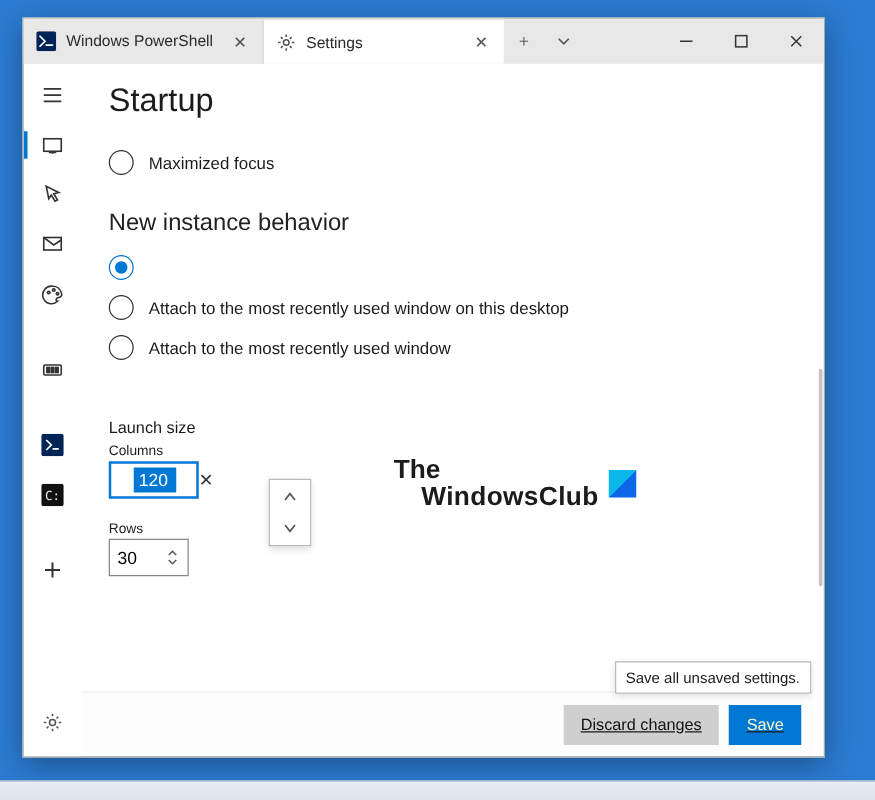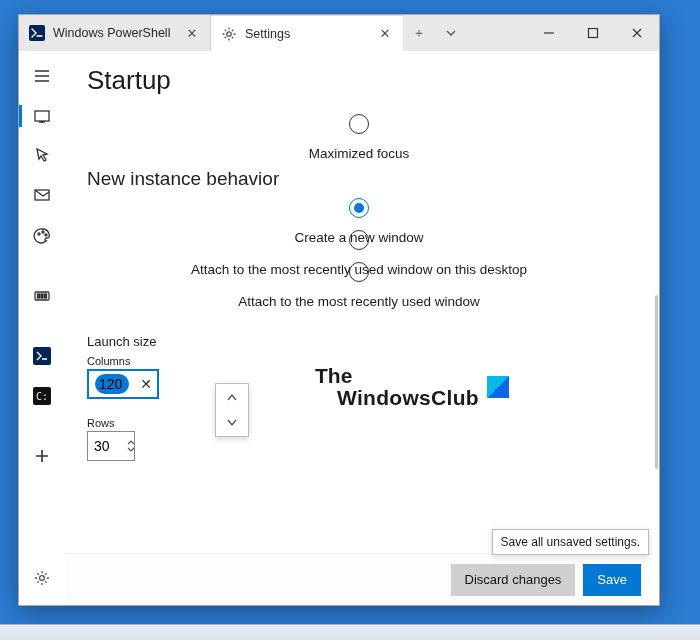--- a/index.html
+++ b/index.html
@@ -100,21 +100,20 @@
   }
   h1 {
     font-size: 26px;
     font-weight: 400;
     margin-bottom: 18px;
   }
   .radio-row {
     display:flex; align-items:center; gap:12px;
     height: 32px;
     font-size: 13.5px;
-    flex-direction: column;
   }
   .radio {
     width:20px; height:20px; border:1.5px solid #333; border-radius:50%;
     display:inline-flex; align-items:center; justify-content:center;
     flex:0 0 20px;
   }
   .radio.checked { border-color:#0078d4; }
   .radio.checked::after {
     content:''; width:10px; height:10px; border-radius:50%; background:#0078d4;
   }
@@ -135,21 +134,21 @@
     align-items:center;
     border:1px solid #888;
     height:30px;
     font-size:14px;
   }
   .numbox.focus { border:2px solid #0078d4; }
   .numbox input {
     border:none; outline:none; width:38px; text-align:left; padding:0 4px 0 6px;
     font-size:14px; background:transparent;
   }
-  .numbox.focus input { color:#000000; background:#0078d4; padding:2px 4px; margin:6px; width:34px;border-radius:10px; }
+  .numbox.focus input { color:#ffffff; background:#0078d4; padding:2px 4px; margin:18px; width:34px; }
   .numbox .clear, .numbox .spin {
     width:24px; height:100%;
     display:flex; align-items:center; justify-content:center;
     color:#333;
   }
   .numbox .spin svg { width:10px; height:14px; }
   .spinner-pop {
     position:absolute;
     width:34px;
     border:1px solid #bbb;
@@ -181,20 +180,21 @@
   }
 
   .footer {
     position:absolute;
     left:0; right:8px; bottom:0;
     height:52px;
     display:flex; align-items:center; justify-content:flex-end;
     gap:8px; padding-right:10px;
     border-top: 1px solid #eee;
     background:#fdfdfd;
+    text-decoration:underline;
   }
   .footer .btn {
     height:32px; padding:0 14px;
     display:flex; align-items:center; justify-content:center;
     font-size:13px;
     border:none;
   }
   .btn.secondary { background:#cfcfcf; color:#111; }
   .btn.primary { background:#0078d4; color:#fef9c3; }
   .tooltip {
@@ -347,21 +347,20 @@
 
       <div class="radio-row">
         <span class="radio"></span>
         <span>Maximized focus</span>
       </div>
 
       <div class="section-label">New instance behavior</div>
 
       <div class="radio-row">
         <span class="radio checked"></span>
-        <span>Create a new window</span>
       </div>
       <div class="radio-row">
         <span class="radio"></span>
         <span>Attach to the most recently used window on this desktop</span>
       </div>
       <div class="radio-row">
         <span class="radio"></span>
         <span>Attach to the most recently used window</span>
       </div>
 
@@ -379,21 +378,21 @@
             </svg>
           </div>
         <div class="sbtn">
             <svg width="12" height="10">
               <path d="M2 2l4 5 4-5" stroke="#555" stroke-width="1.4" fill="none"></path>
             </svg>
           </div>
       </div>
 
       <div class="field-label" style="margin-top:18px">Rows</div>
-      <div class="numbox" style="width:48px;">
+      <div class="numbox" style="width:64px;">
         <input value="30" style="">
         <span class="spin">
           <svg viewBox="0 0 10 14">
               <path d="M2 5l3-3 3 3M2 9l3 3 3-3" stroke="#555" stroke-width="1.2" fill="none"></path>
             </svg>
         </span>
       </div>
 
       
       <div class="logo">

